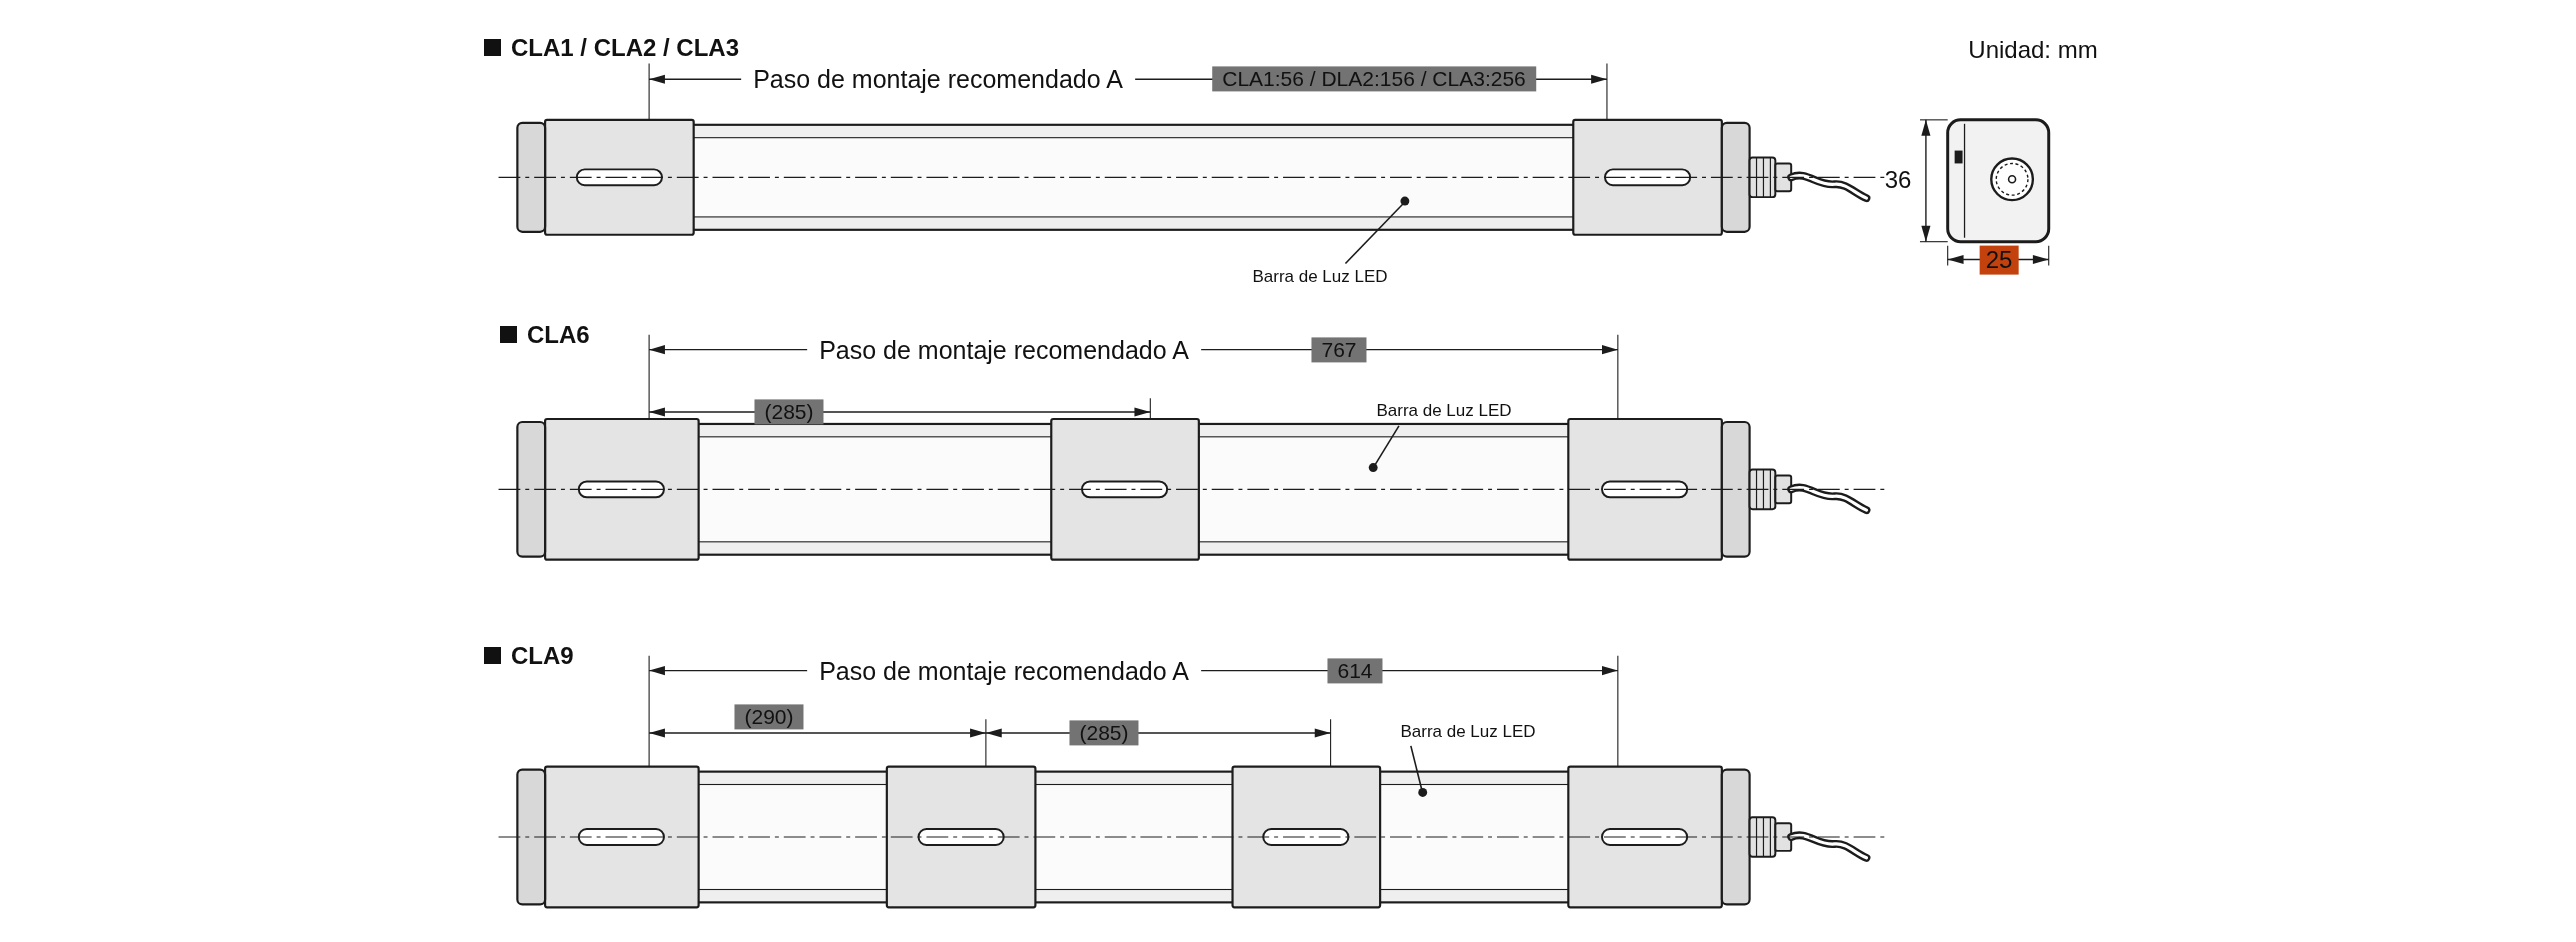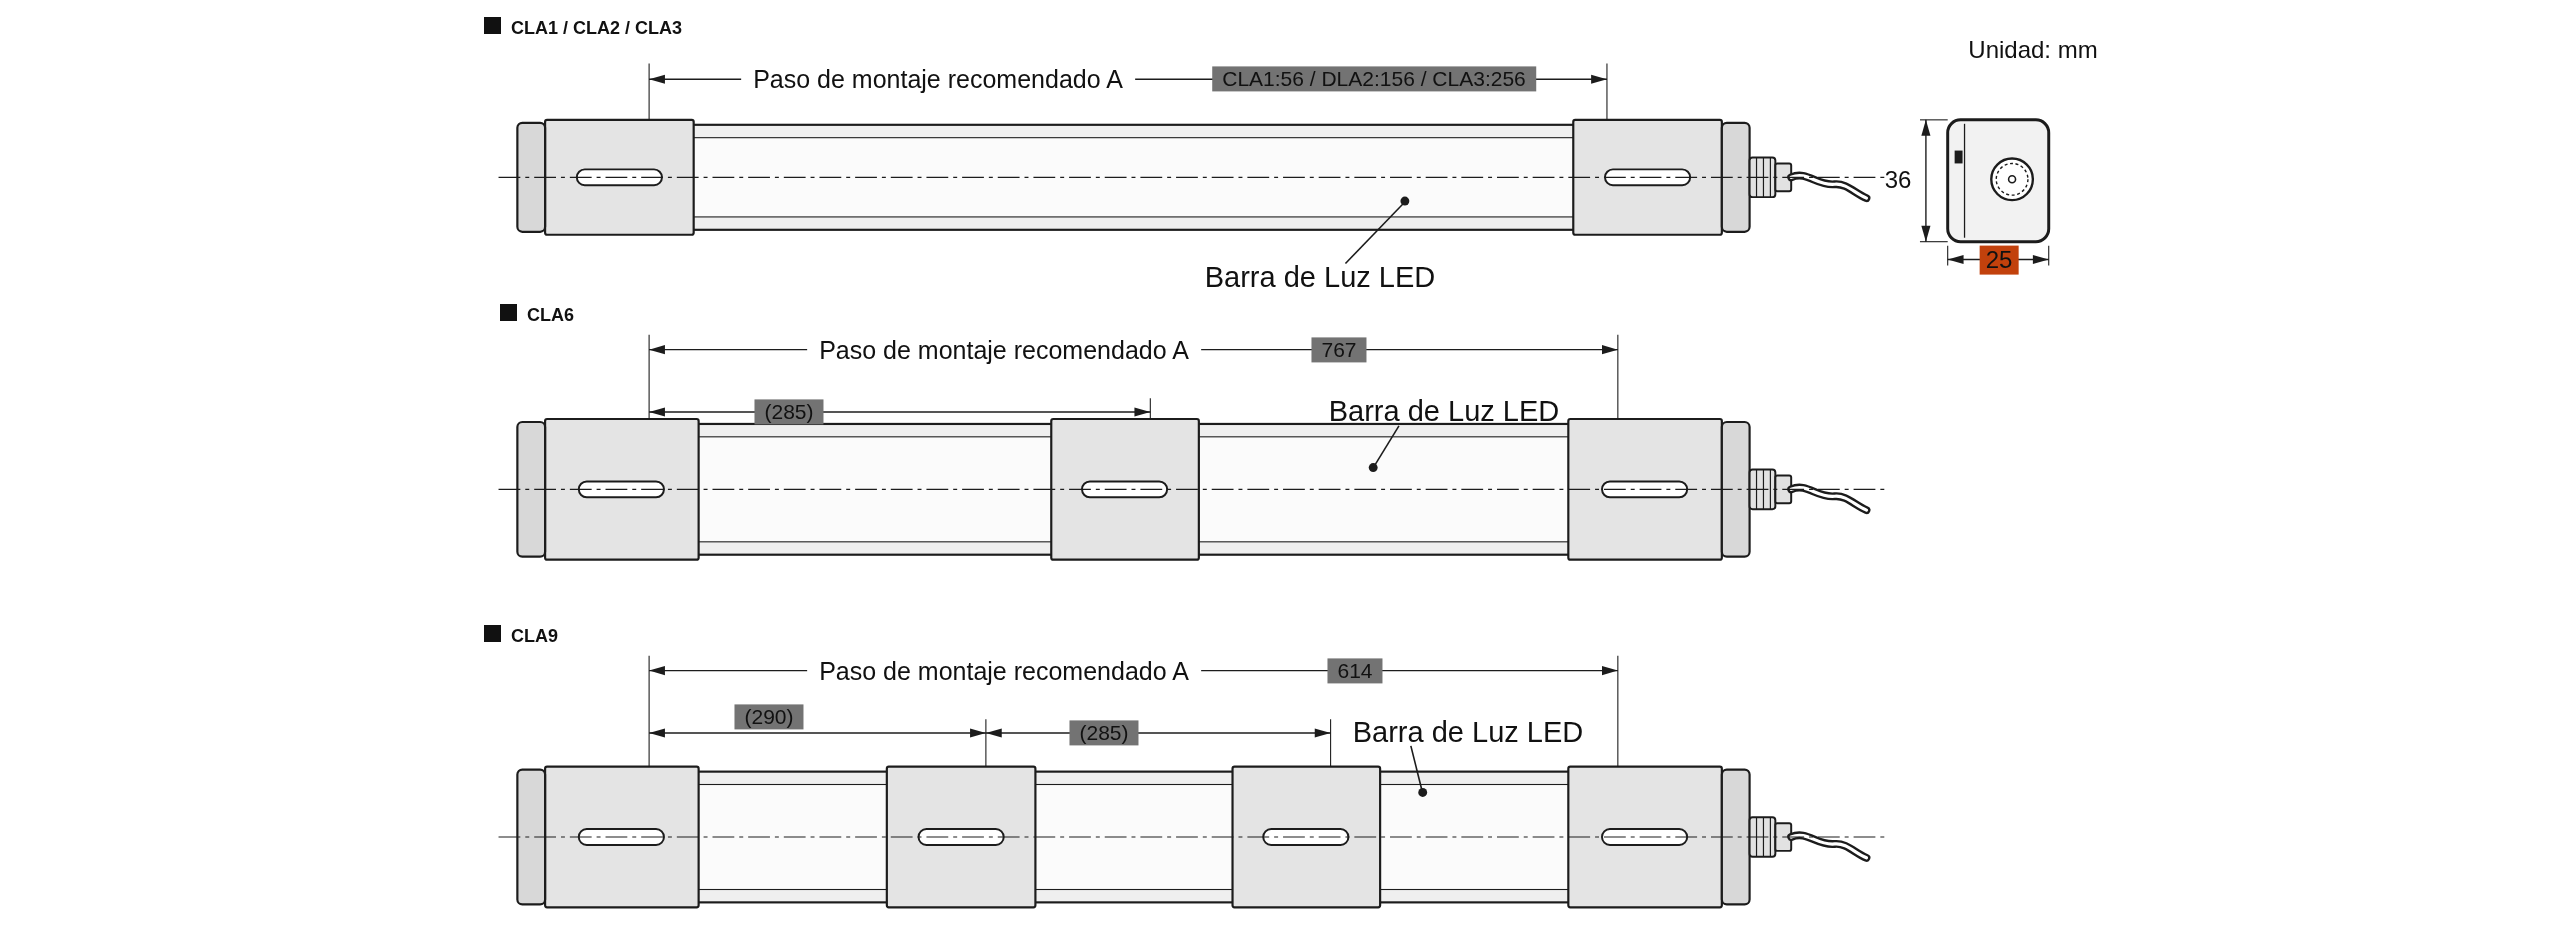--- a/index.html
+++ b/index.html
@@ -1,24 +1,24 @@
 <!DOCTYPE html>
 <html><head>
 <meta charset="utf-8">
 <style>
   html,body{margin:0;padding:0;background:#ffffff;}
   #stage{position:relative;width:2576px;height:942px;background:#ffffff;
          font-family:"Liberation Sans",sans-serif;color:#111;overflow:hidden;}
   #art{position:absolute;left:0;top:0;}
-  .hdr{position:absolute;font-size:18px;font-weight:700;white-space:nowrap;line-height:26px;}
+  .hdr{position:absolute;font-size:24px;font-weight:700;white-space:nowrap;line-height:26px;margin-top:20px;}
   .sq{display:inline-block;width:17px;height:17px;background:#111;margin-right:10px;}
   .lbl{position:absolute;transform:translate(-50%,-50%);white-space:nowrap;line-height:1.2;}
   .dimlabel{font-size:25px;background:#fff;padding:0 12px;}
   .dimval{font-size:21px;background:#737373;padding:0 10px;}
-  .led{font-size:29px;}
+  .led{font-size:17px;}
   .small{font-size:24px;}
   .bgw{background:#c2410c;padding:0 6px;}
 </style>
 </head>
 <body>
 
 <div id="stage">
 
   <svg id="art" width="2576" height="942" viewBox="0 0 2600 951">
       <g>

